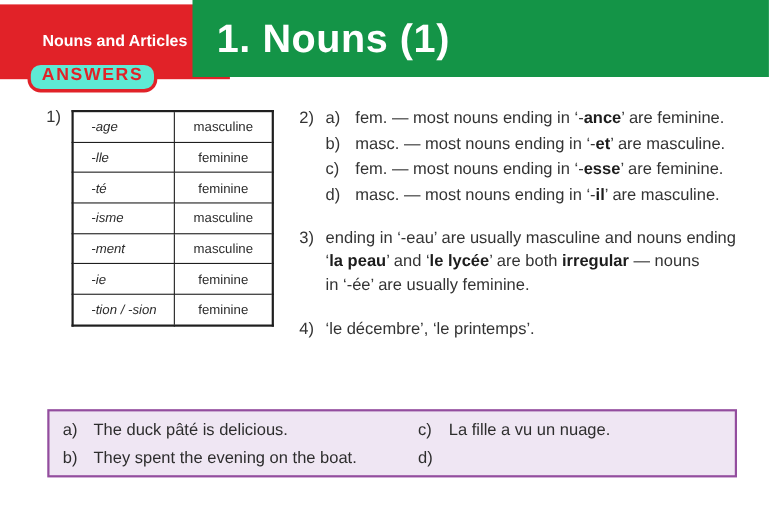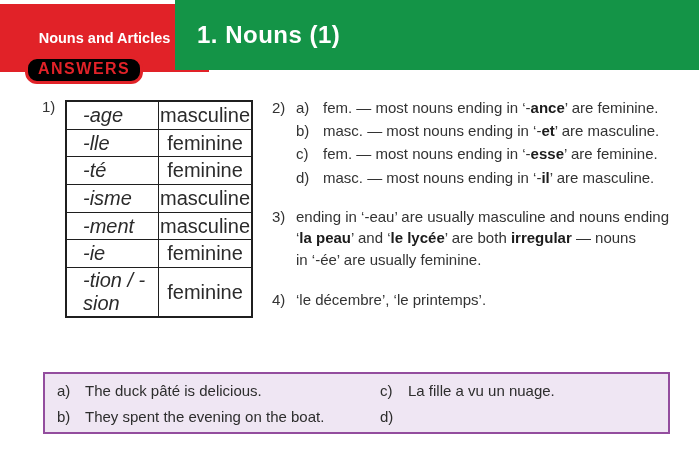--- a/index.html
+++ b/index.html
@@ -28,27 +28,27 @@
   }
   .banner-green {
     position: absolute; left: 175px; top: 0;
     width: 524px; height: 70px;
     background: var(--green, #149447);
     display: flex; align-items: center;
   }
   .page-title {
     padding-left: 22px;
     color: #ffffff;
-    font-size: 24px;
+    font-size: 36px;
     font-weight: bold;
     letter-spacing: 0.5px;
   }
   .answers-badge {
     position: absolute; left: 25px; top: 56px;
-    background: #000000;
+    background: #5eead4;
     border: 3px solid var(--red, #e12228);
     border-radius: 12px;
     padding: 1px 10px 3px 10px;
     color: var(--red, #e12228);
     font-weight: bold;
     font-size: 16px;
     letter-spacing: 1.5px;
   }
 
   
@@ -57,21 +57,21 @@
     font-size: 15px;
   }
   .gender-table {
     position: absolute; left: 65px; top: 100px;
     border-collapse: collapse;
     border: 2px solid #1f1f1f;
   }
   .gender-table td {
     border: 1px solid #1f1f1f;
     height: 24.7px;
-    font-size: 20px;
+    font-size: 12px;
     color: #2b2b2b;
   }
   .gender-table td.suffix {
     width: 74px;
     padding-left: 16px;
     font-style: italic;
   }
   .gender-table td.gender {
     width: 86px;
     text-align: center;

